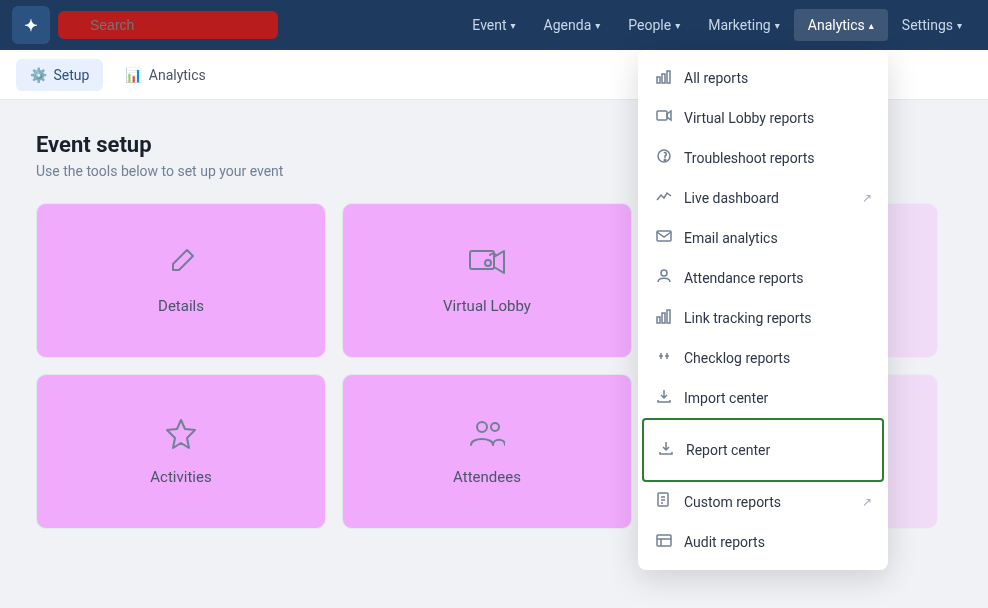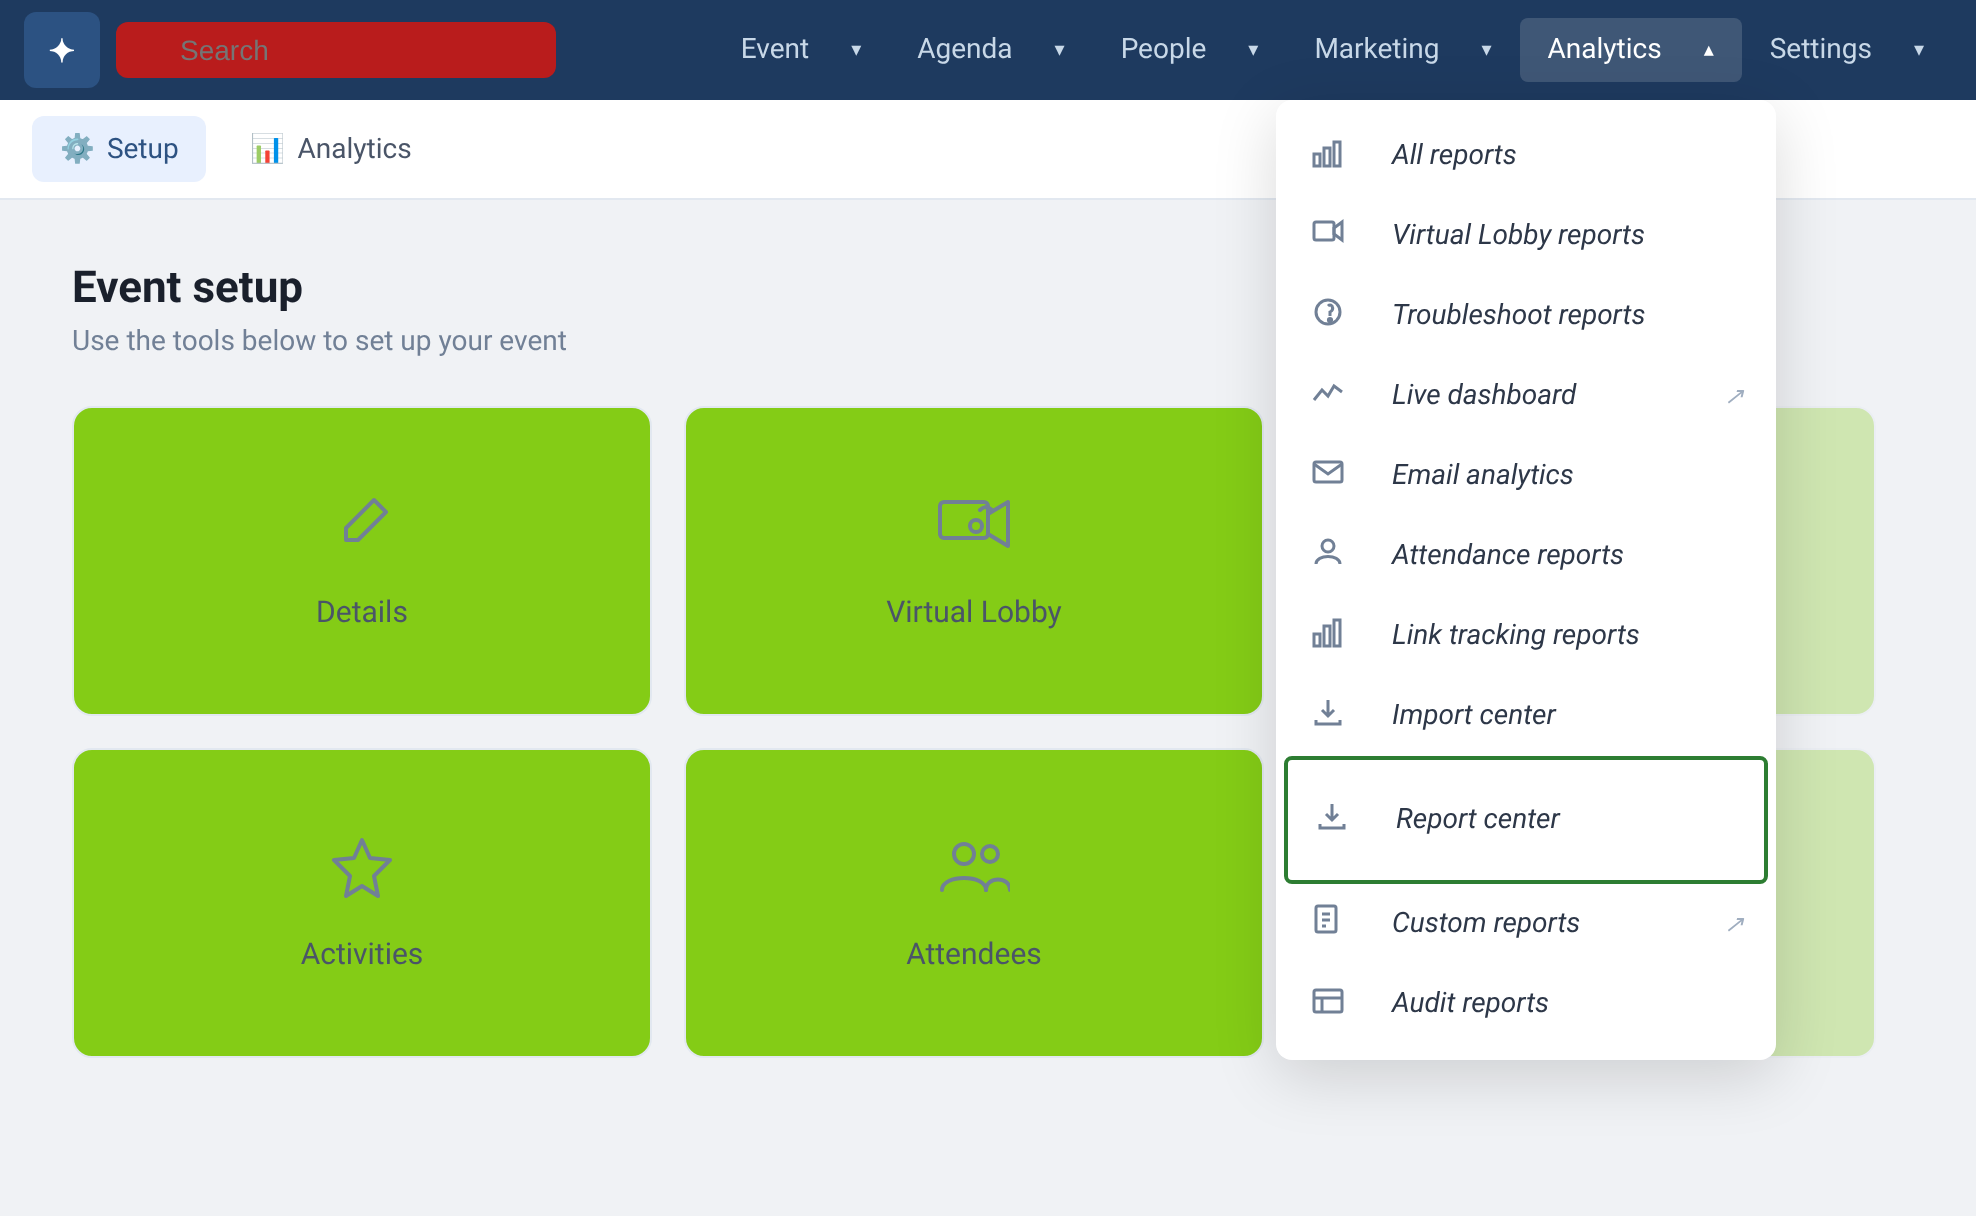--- a/index.html
+++ b/index.html
@@ -50,21 +50,21 @@
       display: flex;
       align-items: center;
       gap: 0;
       margin-left: auto;
     }
     .nav-item {
       color: #c8d8e8;
       font-size: 14px;
       padding: 8px 14px;
       cursor: pointer;
-      display: flex; align-items: center; gap: 21px;
+      display: flex; align-items: center; gap: 4px;
       border-radius: 4px;
       white-space: nowrap;
     }
     .nav-item.active { background: rgba(255,255,255,0.15); color: white; }
     .chevron { font-size: 10px; }
     .chevron-up { font-size: 10px; }
 
     
     .sub-nav {
       background: white;
@@ -101,21 +101,21 @@
       color: #718096;
       margin-bottom: 24px;
     }
     .cards-grid {
       display: grid;
       grid-template-columns: repeat(3, 290px);
       grid-template-rows: repeat(2, 155px);
       gap: 16px;
     }
     .card {
-      background: #84cc16;
+      background: #f0abfc;
       border-radius: 10px;
       display: flex; flex-direction: column;
       align-items: center; justify-content: center;
       gap: 12px;
       cursor: pointer;
       border: 1px solid #e2e8f0;
     }
     .card-icon {
       font-size: 28px;
       color: #718096;
@@ -134,27 +134,26 @@
       border-radius: 8px;
       box-shadow: 0 8px 32px rgba(0,0,0,0.15);
       width: 250px;
       z-index: 100;
       overflow: hidden;
       padding: 8px 0;
     }
     .dropdown-item {
       display: flex;
       align-items: center;
-      gap: 22px;
+      gap: 10px;
       padding: 10px 16px;
       font-size: 14px;
       color: #2d3748;
       cursor: pointer;
       position: relative;
-      font-style: italic;
     }
     .dropdown-item.highlighted {
       border: 2px solid #2d7d32;
       border-radius: 4px;
       margin: 0 4px;
       padding: 20px 12px;
     }
     .dropdown-item .item-icon {
       width: 20px;
       text-align: center;
@@ -339,20 +338,31 @@
     <span class="item-icon">
       <svg width="16" height="16" viewBox="0 0 16 16" fill="none" stroke="#718096" stroke-width="1.5">
         <rect x="1" y="9" width="3" height="6"></rect>
           <rect x="6" y="5" width="3" height="10"></rect>
           <rect x="11" y="2" width="3" height="13"></rect>
       </svg>
     </span>
     <span>Link tracking reports</span>
   </div>
 
+  <div class="dropdown-item">
+    <span class="item-icon">
+      <svg width="16" height="16" viewBox="0 0 16 16" fill="none" stroke="#718096" stroke-width="1.5">
+        <path d="M3 8 L7 8"></path>
+          <path d="M9 8 L13 8"></path>
+          <path d="M5 5 L5 11"></path>
+          <path d="M11 5 L11 11"></path>
+      </svg>
+    </span>
+    <span>Checklog reports</span>
+  </div>
 
   <div class="dropdown-item">
     <span class="item-icon">
       <svg width="16" height="16" viewBox="0 0 16 16" fill="none" stroke="#718096" stroke-width="1.5">
         <path d="M8 2 L8 10 M5 7 L8 10 L11 7"></path>
           <path d="M2 12 L2 14 L14 14 L14 12"></path>
       </svg>
     </span>
     <span>Import center</span>
   </div>

